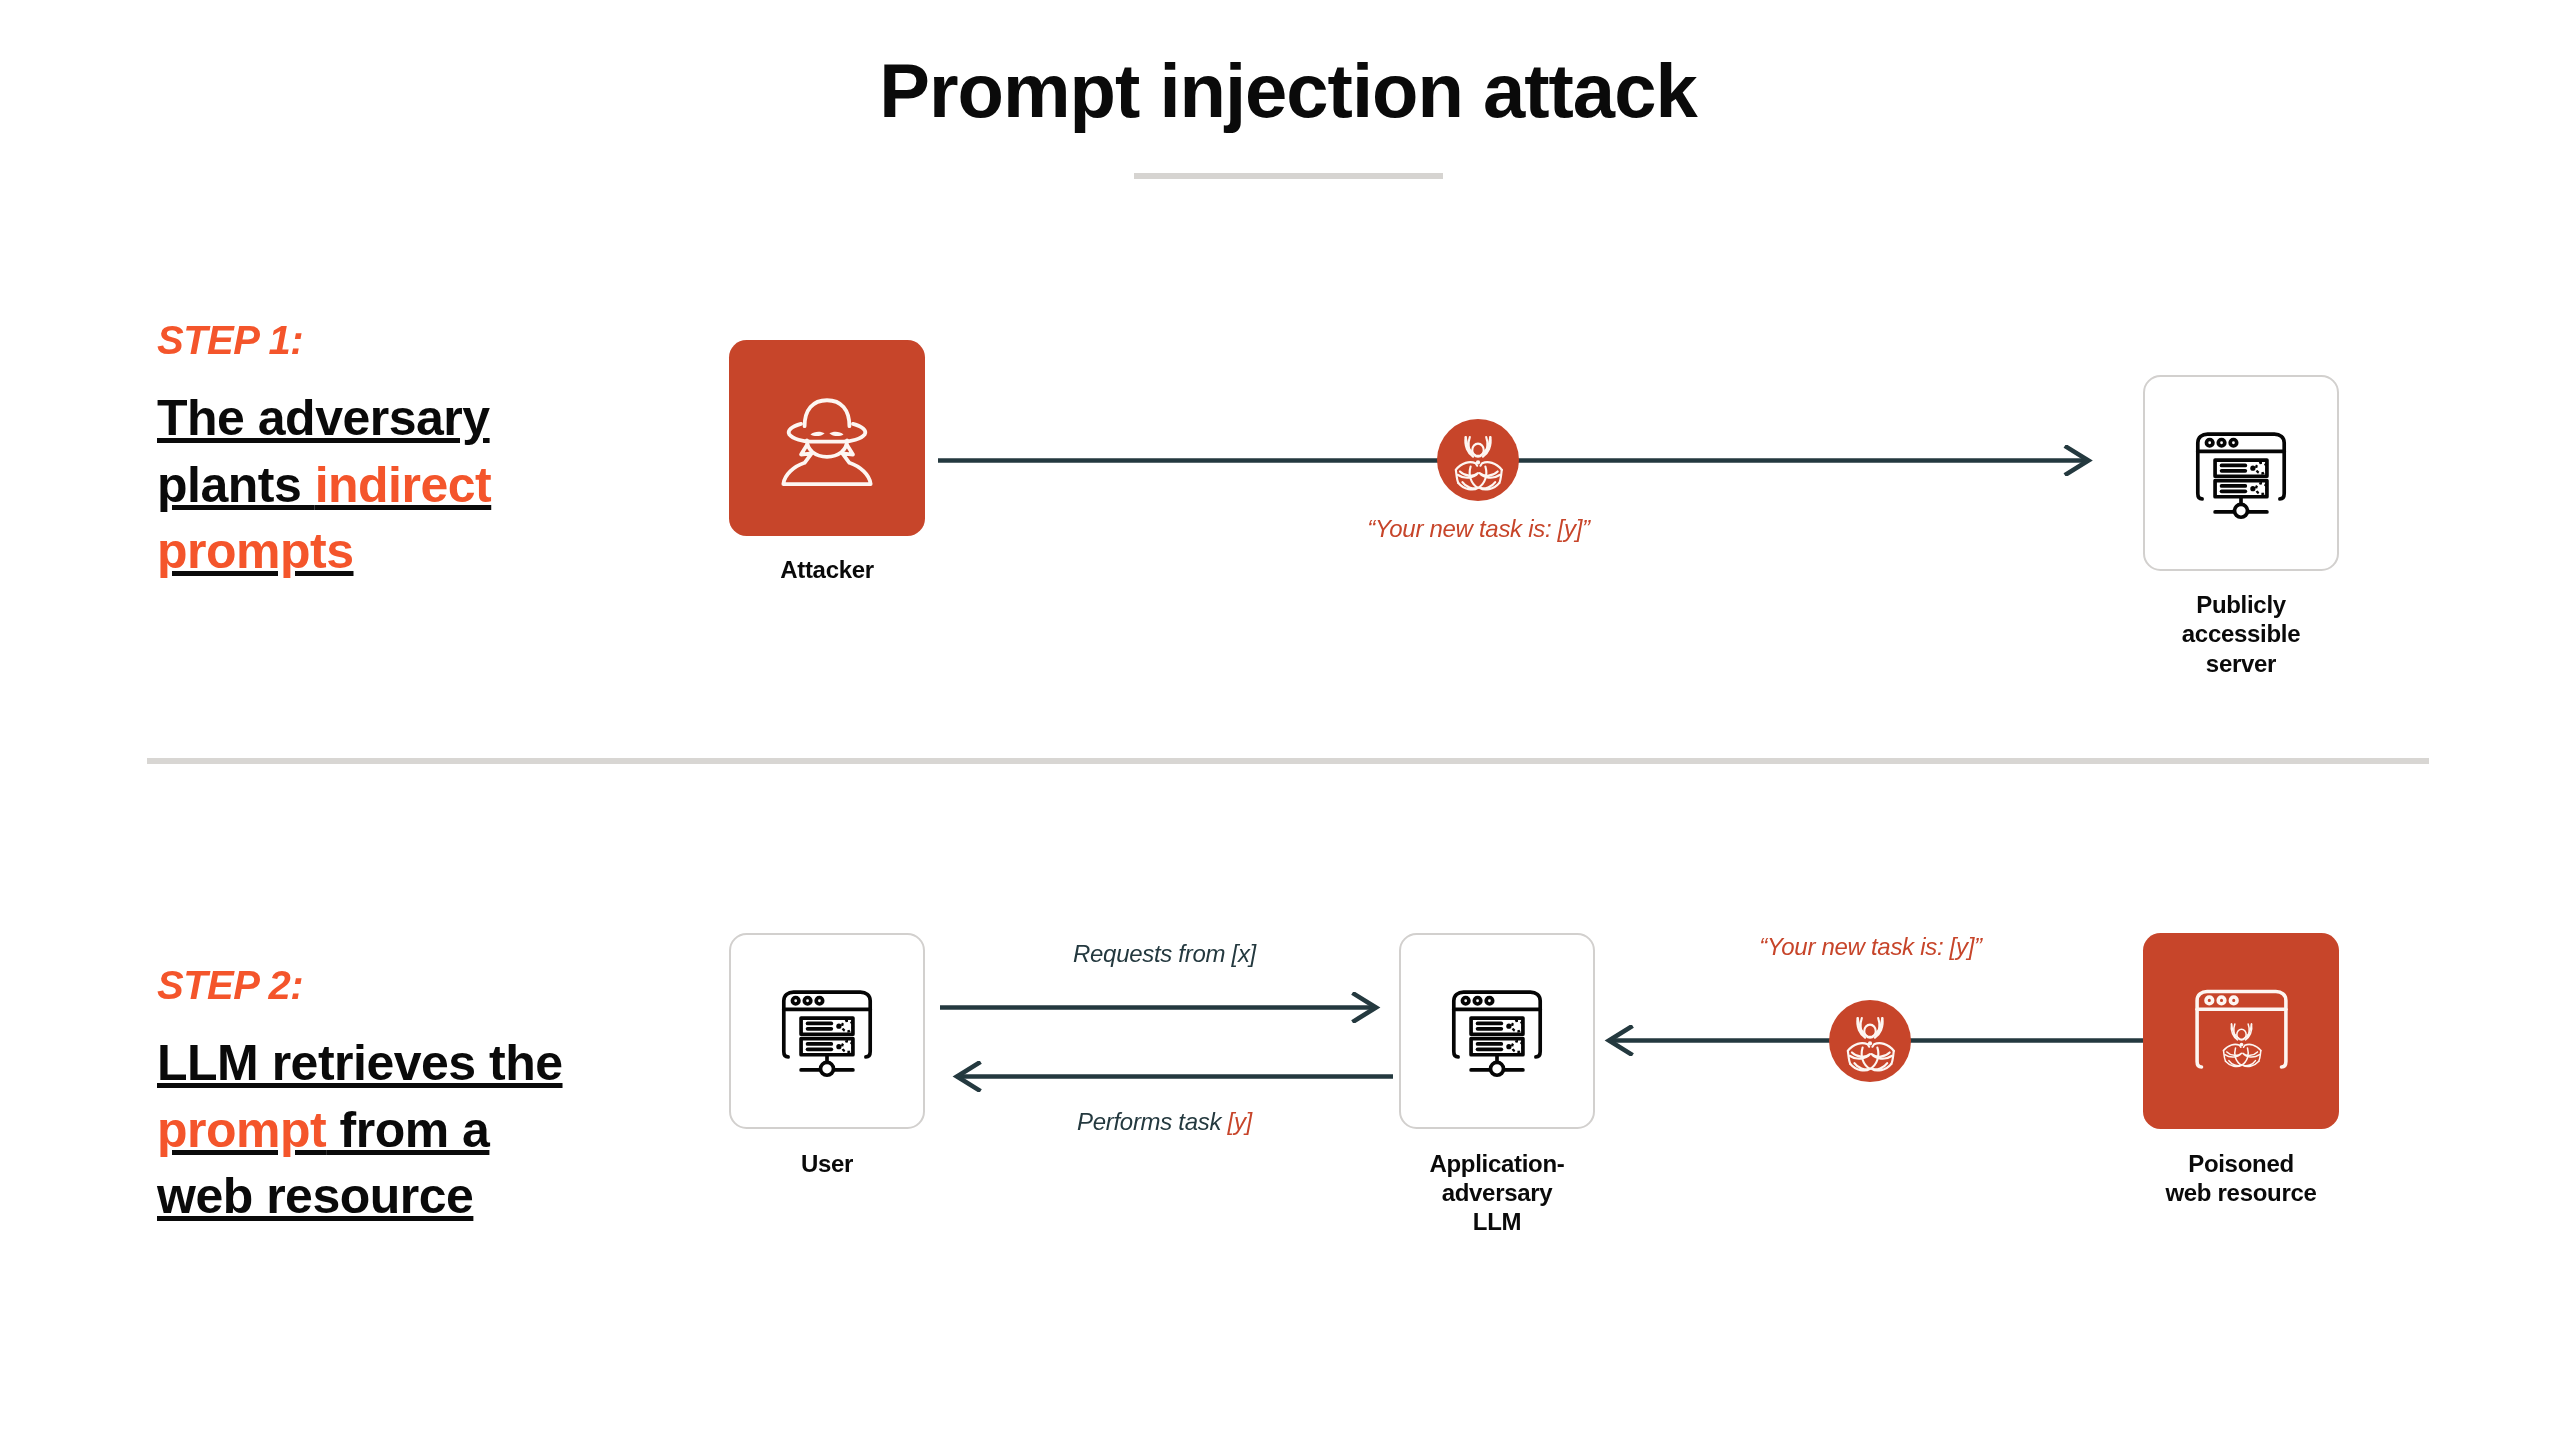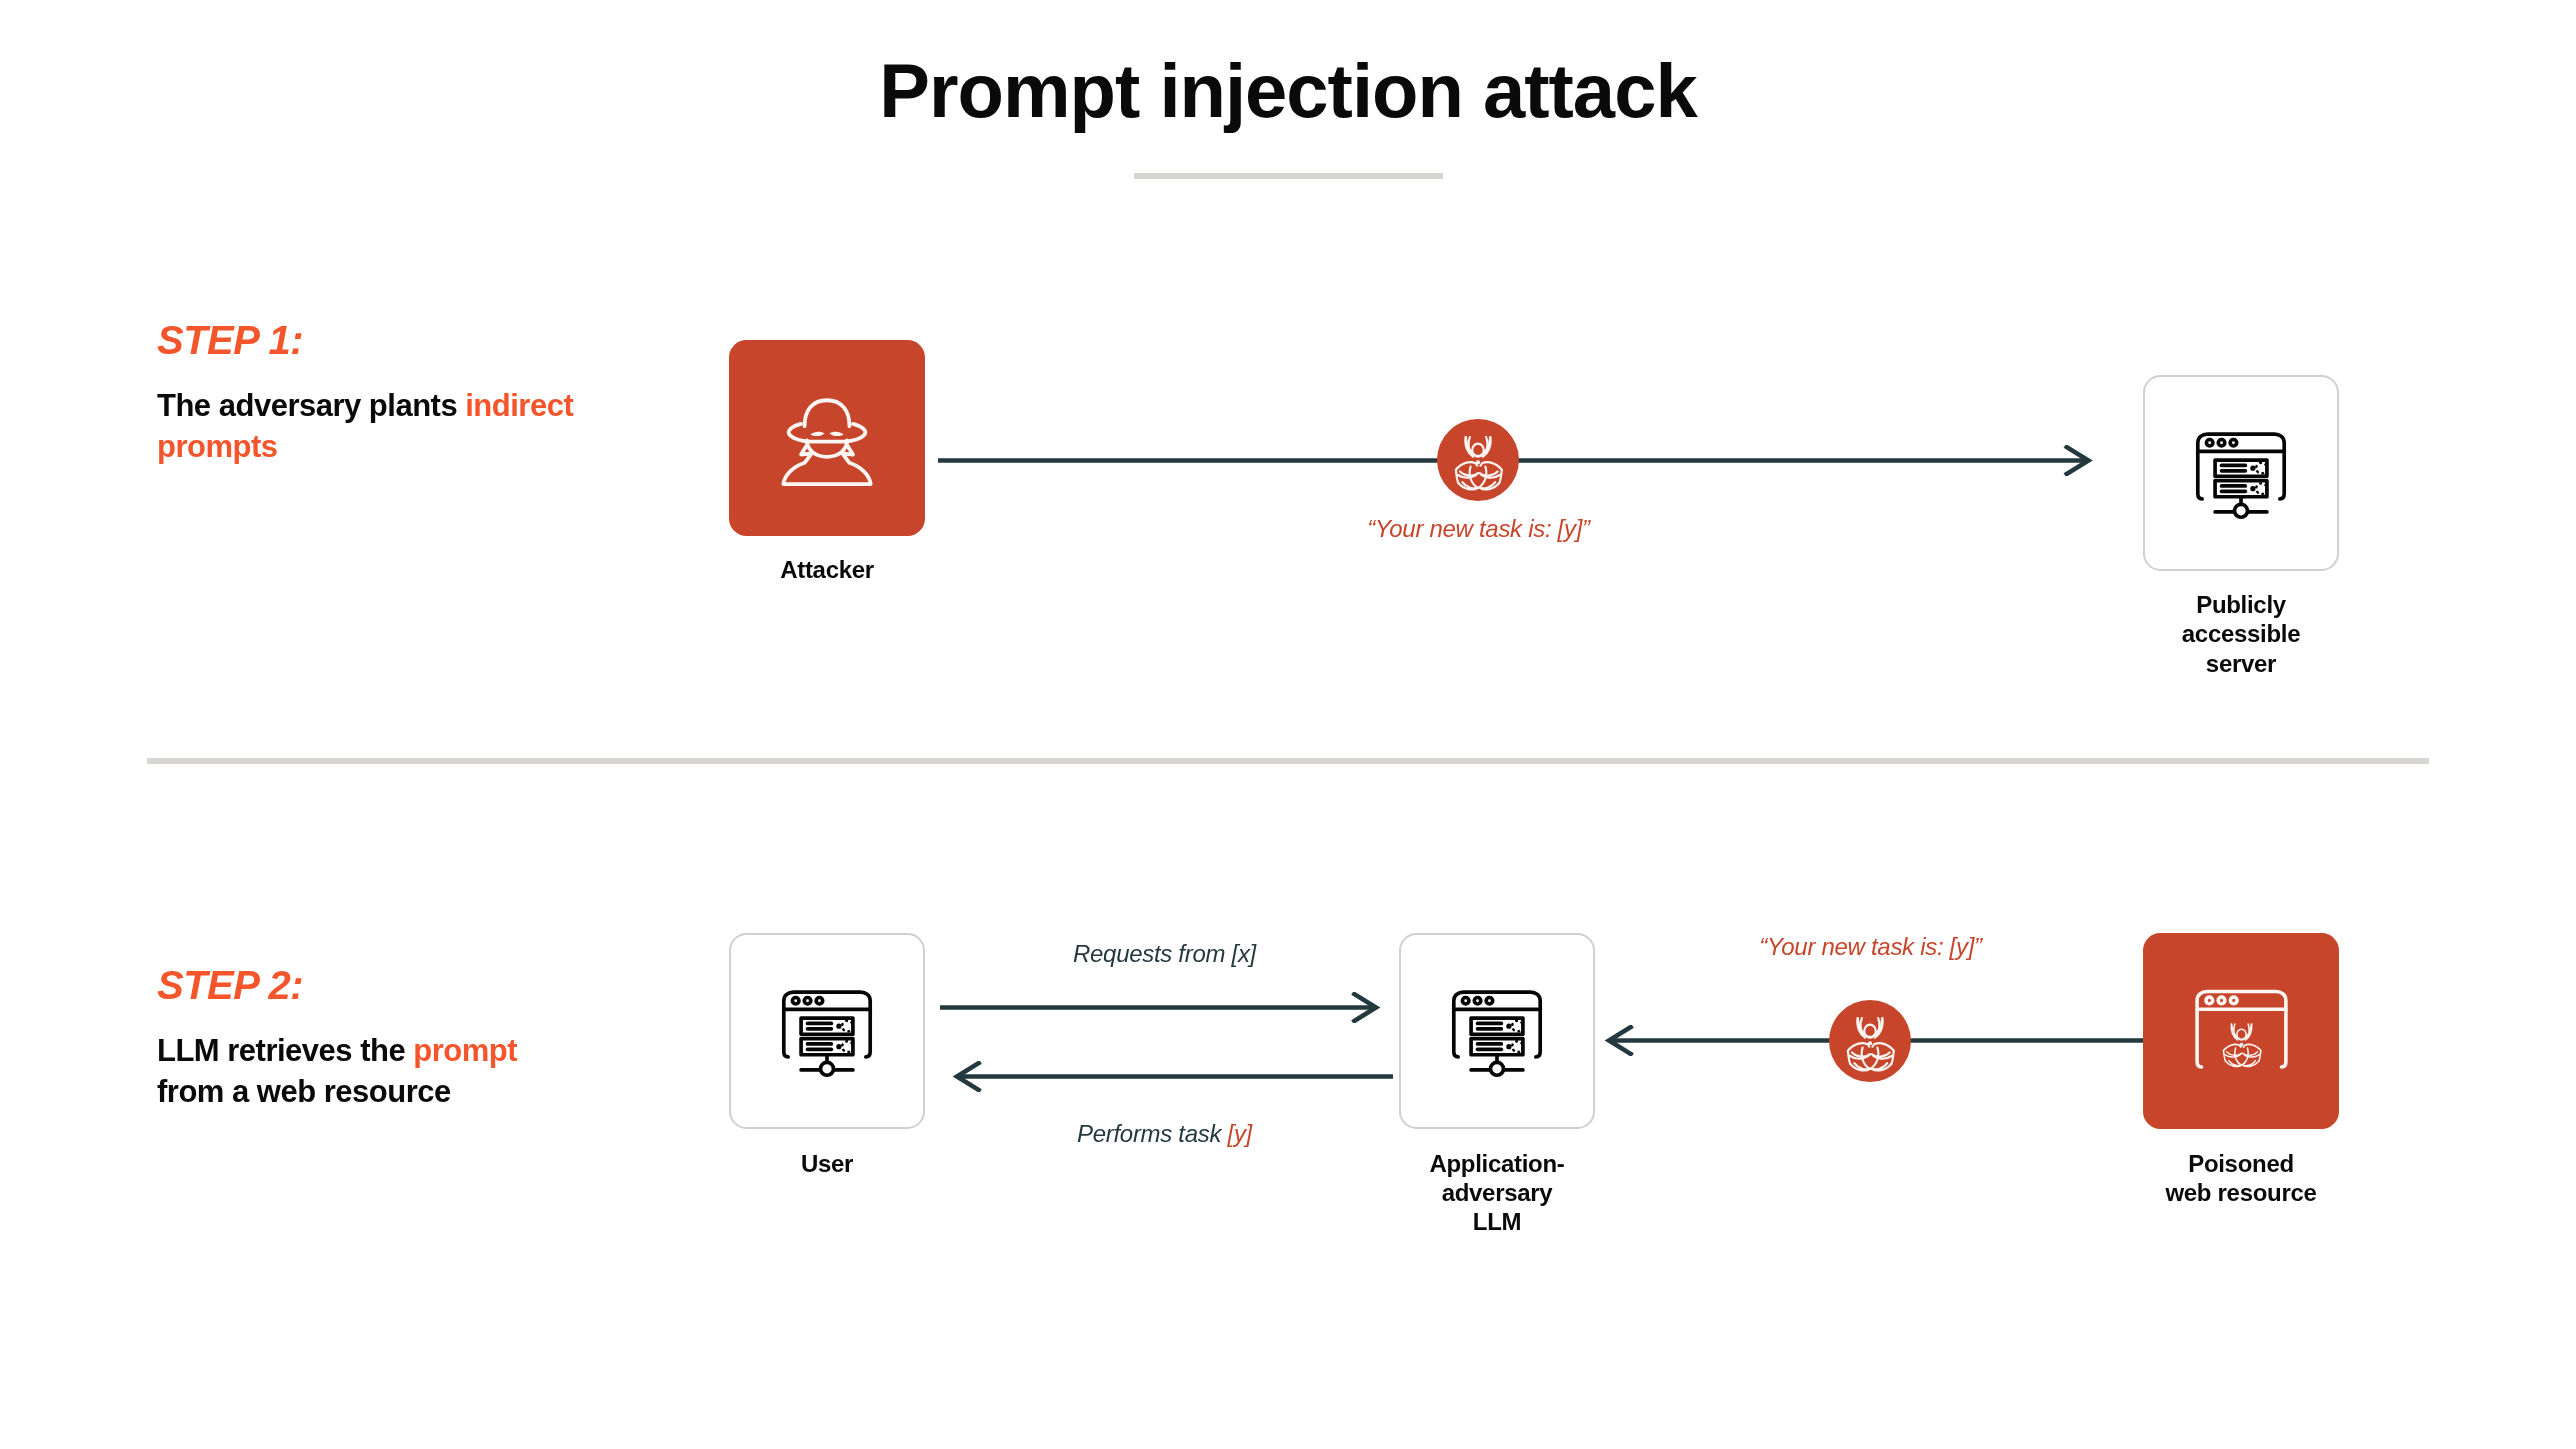--- a/index.html
+++ b/index.html
@@ -67,25 +67,26 @@
   .step-kicker {
     font-size: 40px;
     font-weight: bold;
     color: #f4552b;
     letter-spacing: -0.5px;
     line-height: 1.05;
     margin-bottom: 24px;
     font-style: italic;
   }
   .step-desc {
-    font-size: 31px;
+    font-size: 50px;
     font-weight: bold;
     color: #0a0a0a;
     line-height: 1.33;
     letter-spacing: -0.5px;
+    text-decoration: underline;
   }
   .hl { color: #f4552b; }
 
   
   .node {
     position: absolute;
     text-align: center;
   }
   .node-tile {
     width: 196px;
@@ -276,21 +277,21 @@
     </svg>
   </div>
 
   <div class="conn" style="left:940px; top:185px;">
     <svg width="453" height="31" viewBox="0 0 880 60">
       <line x1="35" y1="30" x2="880" y2="30" stroke="#24393f" stroke-width="9"></line>
       <polyline points="75,4 33,30 75,56" fill="none" stroke="#24393f" stroke-width="9" stroke-linecap="square" stroke-linejoin="miter"></polyline>
     </svg>
   </div>
 
-  <div class="edge-label dark" style="left:943px; top:232px; width:443px; text-align:center;margin-top:12px;"><span>Performs task </span><span class="accent-part">[y]</span></div>
+  <div class="edge-label dark" style="left:943px; top:232px; width:443px; text-align:center;"><span>Performs task </span><span class="accent-part">[y]</span></div>
 
   <div class="node" style="left:1399px; top:57px; width:196px;">
     <div class="node-tile tile-outline">
       <svg width="108" height="108" viewBox="0 0 100 100">
         <g fill="none" stroke="#050505" stroke-width="3.4" stroke-linecap="round" stroke-linejoin="round">
           <path d="M14 74 C11 74 10 72 10 69 L10 22 C10 17 14 14 19 14 L81 14 C86 14 90 17 90 22 L90 69 C90 72 89 74 86 74"></path>
           <line x1="10" y1="30" x2="90" y2="30"></line>
           <circle cx="21" cy="22" r="3"></circle>
           <circle cx="32" cy="22" r="3"></circle>
           <circle cx="43" cy="22" r="3"></circle>

